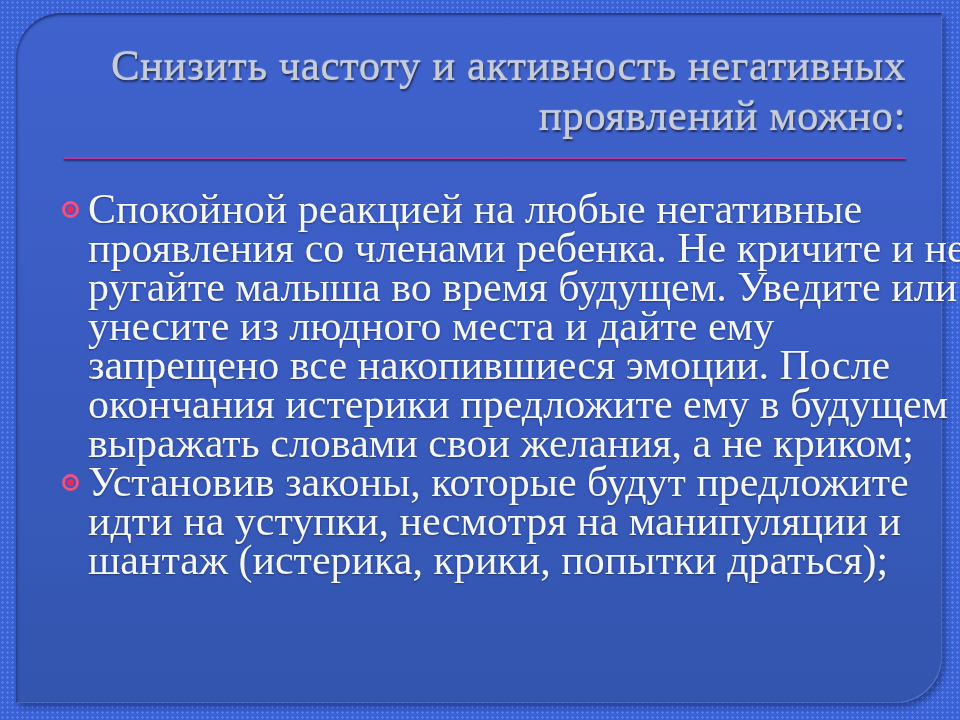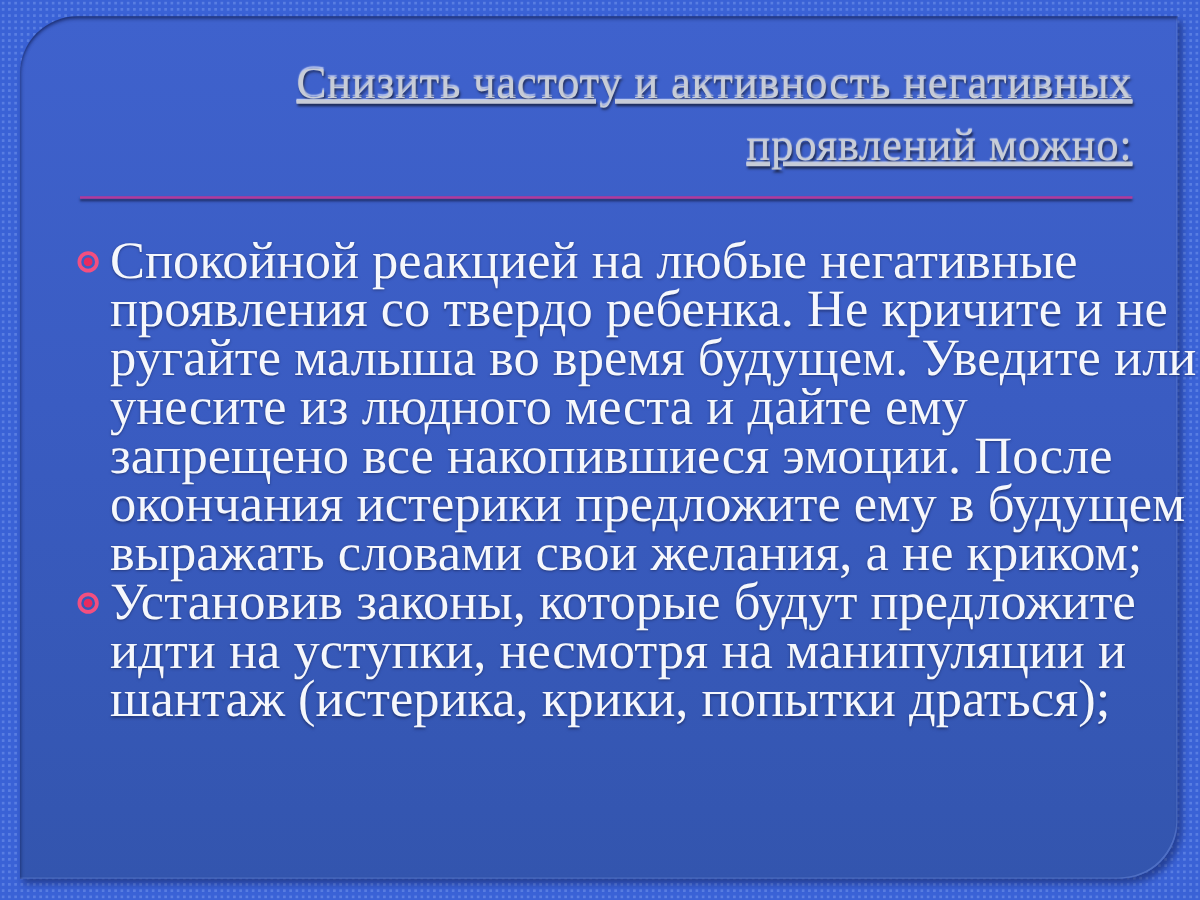--- a/index.html
+++ b/index.html
@@ -36,30 +36,29 @@
       inset 2px 0 3px -1px rgba(12,22,70,0.35),
       inset -1px -1px 0 rgba(150,180,255,0.30),
       3px 4px 6px rgba(12,22,70,0.45);
   }
 
   .title-block {
     padding: 28px 36px 0 60px;
     text-align: right;
   }
   .title-line {
-    font-size: 36px;
+    font-size: 43px;
     line-height: 50px;
     font-weight: normal;
     color: #c7ccd7;
     letter-spacing: 0.5px;
     text-shadow:
       0 -1px 1px rgba(255,255,255,0.65),
       1px 2px 2px rgba(25,32,60,0.85);
     white-space: nowrap;
-    text-decoration: underline;
   }
 
   .title-underline {
     height: 2px;
     margin: 16px 36px 0 48px;
     background: #b23a9c;
     box-shadow: 0 2px 2px rgba(10,16,45,0.65);
   }
 
   .content {
@@ -114,21 +113,21 @@
     </div>
 
     <div class="title-underline"></div>
 
     <div class="content">
 
       <div class="bullet-item">
         <span class="bullet-marker"></span>
         <div class="bullet-lines">
           <div class="body-line">Спокойной реакцией на любые негативные</div>
-          <div class="body-line">проявления со твердо ребенка. Не кричите и не</div>
+          <div class="body-line">проявления со членами ребенка. Не кричите и не</div>
           <div class="body-line">ругайте малыша во время будущем. Уведите или</div>
           <div class="body-line">унесите из людного места и дайте ему</div>
           <div class="body-line">запрещено все накопившиеся эмоции. После</div>
           <div class="body-line">окончания истерики предложите ему в будущем</div>
           <div class="body-line">выражать словами свои желания, а не криком;</div>
         </div>
       </div>
 
       <div class="bullet-item">
         <span class="bullet-marker"></span>

